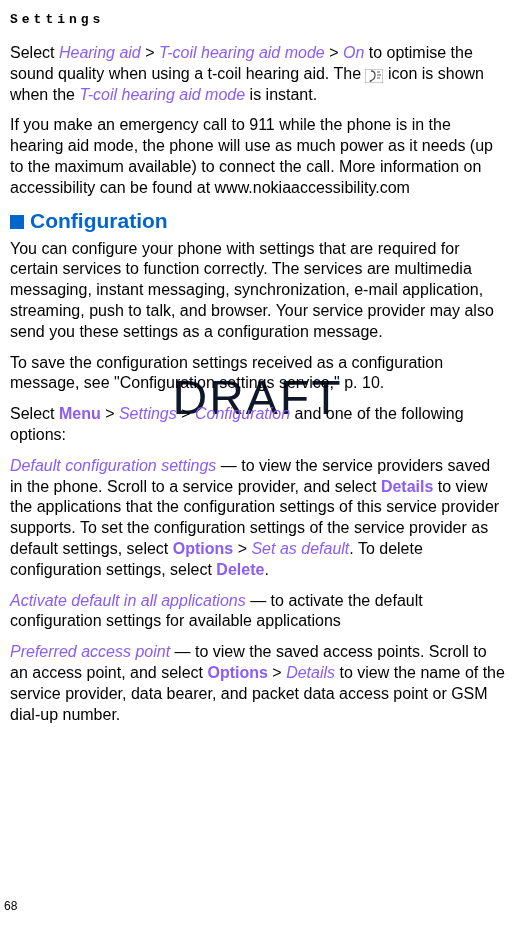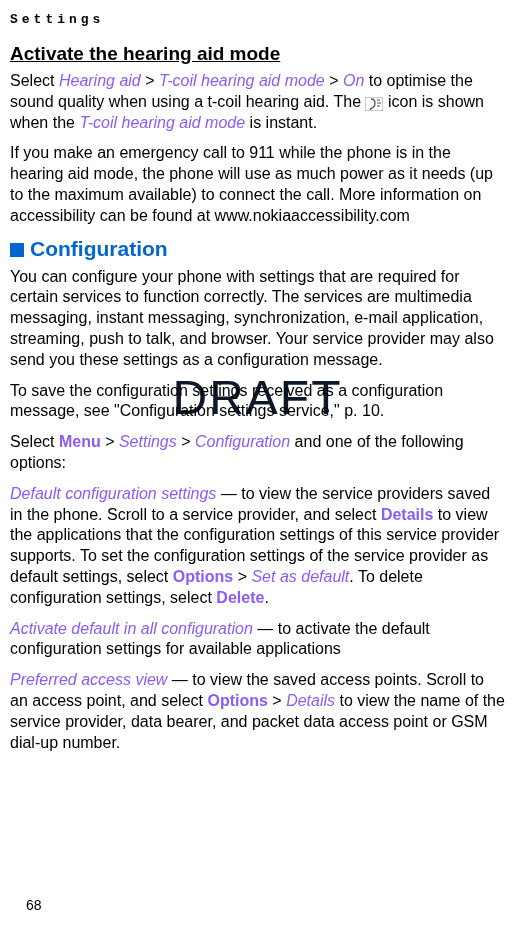--- a/index.html
+++ b/index.html
@@ -53,34 +53,33 @@
   }
   .icon-box {
     display: inline-block;
     width: 18px;
     height: 14px;
     vertical-align: middle;
   }
   .page-num {
     position: absolute;
     bottom: 12px;
-    left: 26px;
-    font-size: 14px;
+    left: 4px;
+    font-size: 12px;
   }
 </style>
 </head>
 <body>
 
 <div class="watermark">DRAFT</div>
 
 <div class="content">
 
   <div class="chapter-label">Settings</div>
 
-  <div class="section-heading">Activate the hearing aid mode</div>
 
   <p>
     <span>Select </span><span class="blue italic">Hearing aid</span><span> &gt; </span><span class="blue italic">T-coil hearing aid mode</span><span> &gt; </span><span class="blue italic">On</span><span> to optimise the sound quality when using a t-coil hearing aid. The </span><span class="icon-box"><svg width="18" height="14" viewBox="0 0 18 14">
           <rect x="0" y="0" width="18" height="14" fill="#fff" stroke="#555" stroke-width="0.6"></rect>
           <path d="M6 2 Q10 2 10 6 Q10 10 7 11 L6 12" fill="none" stroke="#555" stroke-width="1.3"></path>
           <circle cx="5.5" cy="12" r="0.9" fill="#555"></circle>
           <line x1="12" y1="3" x2="15" y2="3" stroke="#555" stroke-width="1"></line>
           <line x1="12" y1="6" x2="16" y2="6" stroke="#555" stroke-width="1"></line>
           <line x1="12" y1="9" x2="15" y2="9" stroke="#555" stroke-width="1"></line>
         </svg></span><span> icon is shown when the </span><span class="blue italic">T-coil hearing aid mode</span><span> is instant.</span>
@@ -97,22 +96,22 @@
 
   <p>
     <span>Select </span><span class="blue bold">Menu</span><span> &gt; </span><span class="blue italic">Settings</span><span> &gt; </span><span class="blue italic">Configuration</span><span> and one of the following options:</span>
   </p>
 
   <p>
     <span class="blue italic">Default configuration settings</span><span> — to view the service providers saved in the phone. Scroll to a service provider, and select </span><span class="blue bold">Details</span><span> to view the applications that the configuration settings of this service provider supports. To set the configuration settings of the service provider as default settings, select </span><span class="blue bold">Options</span><span> &gt; </span><span class="blue italic">Set as default</span><span>. To delete configuration settings, select </span><span class="blue bold">Delete</span><span>.</span>
   </p>
 
   <p>
-    <span class="blue italic">Activate default in all configuration</span><span> — to activate the default configuration settings for available applications</span>
+    <span class="blue italic">Activate default in all applications</span><span> — to activate the default configuration settings for available applications</span>
   </p>
 
   <p>
-    <span class="blue italic">Preferred access view</span><span> — to view the saved access points. Scroll to an access point, and select </span><span class="blue bold">Options</span><span> &gt; </span><span class="blue italic">Details</span><span> to view the name of the service provider, data bearer, and packet data access point or GSM dial-up number.</span>
+    <span class="blue italic">Preferred access point</span><span> — to view the saved access points. Scroll to an access point, and select </span><span class="blue bold">Options</span><span> &gt; </span><span class="blue italic">Details</span><span> to view the name of the service provider, data bearer, and packet data access point or GSM dial-up number.</span>
   </p>
 
 </div>
 
 <div class="page-num">68</div>
 
 </body></html>

